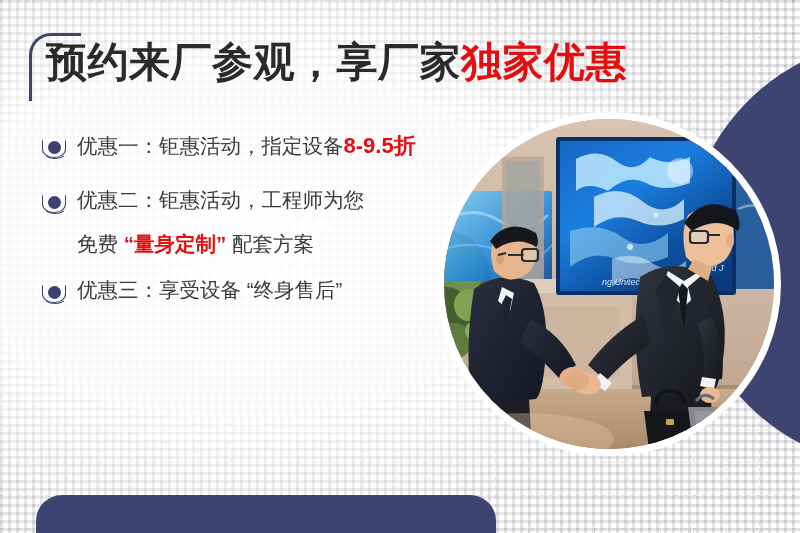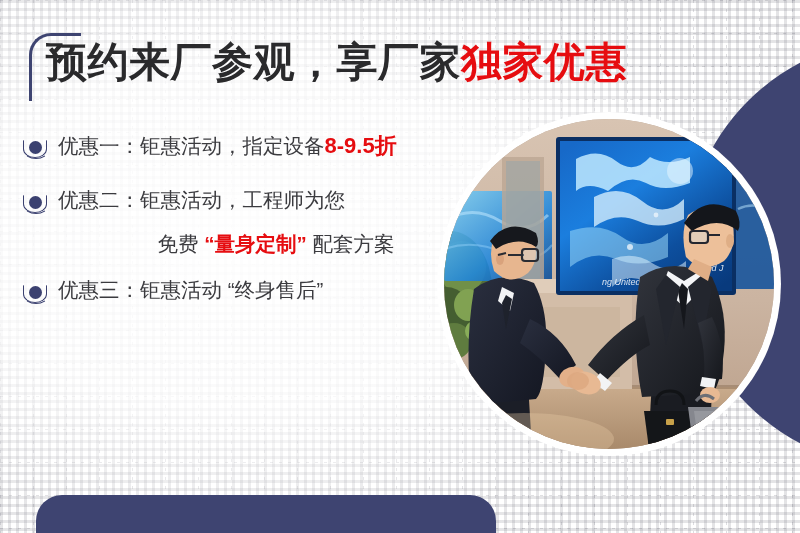--- a/index.html
+++ b/index.html
@@ -130,21 +130,21 @@
     font-weight: 700;
     letter-spacing: 0.5px;
     color: #2a2a2c;
     white-space: nowrap;
   }
   .title .accent { color: #e60d10; }
 
   
   .list {
     position: absolute;
-    left: 24px;
+    left: 43px;
     top: 134px;
     width: 470px;
   }
   .row {
     display: flex;
     align-items: flex-start;
     margin-bottom: 25px;
   }
   .bullet {
     flex: 0 0 auto;
@@ -380,30 +380,30 @@
       </span>
     </div>
 
     <div class="row">
       <span class="bullet">
         <span class="dot"></span>
           <span class="bowl"></span>
       </span>
       <span class="row-text">
         <span>优惠二：钜惠活动，工程师为您</span>
-        <span class="line2" style="display:block;text-align:center;"><span>免费 </span><span class="red">“量身定制”</span><span> 配套方案</span></span>
+        <span class="line2" style="display:block;"><span>免费 </span><span class="red">“量身定制”</span><span> 配套方案</span></span>
       </span>
     </div>
 
     <div class="row">
       <span class="bullet">
         <span class="dot"></span>
           <span class="bowl"></span>
       </span>
       <span class="row-text">
-        <span>优惠三：钜惠活动 “终身售后”</span>
+        <span>优惠三：享受设备 “终身售后”</span>
       </span>
     </div>
 
 
   </div>
 
 </div>
 
 </body></html>

